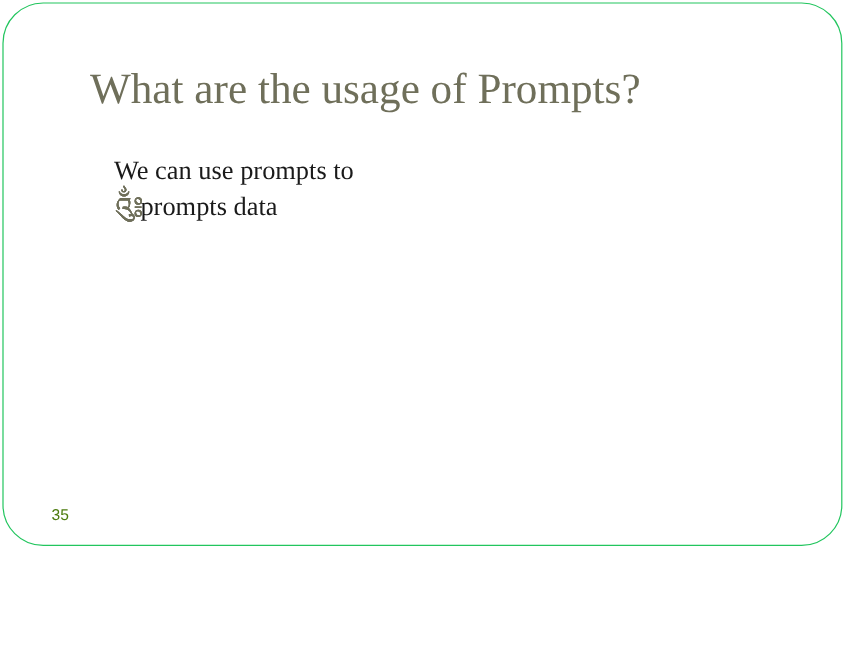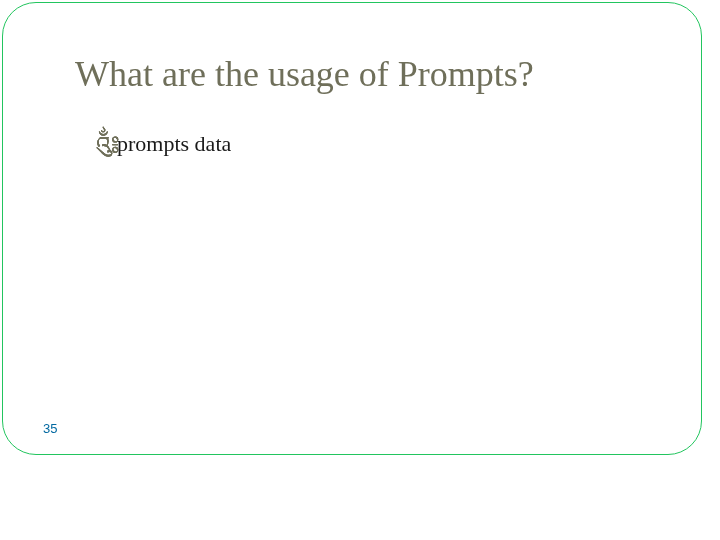--- a/index.html
+++ b/index.html
@@ -57,32 +57,33 @@
     color: #6f6f5a;
     font-family: Georgia, "Times New Roman", serif;
     font-size: 22px;
     line-height: 1.35;
   }
   .page-num {
     position: absolute;
     left: 40px;
     bottom: 18px;
     font-size: 13px;
-    color: #0369a1;
+    color: #4d7c0f;
     font-family: Arial, Helvetica, sans-serif;
   }
 </style>
 </head>
 <body>
 
 <div class="slide">
 
   <div class="title">What are the usage of Prompts?</div>
 
   <div class="body">
+    <div class="intro">We can use prompts to</div>
 
     <ul class="bullet-list">
       <li class="bullet-item">
         <span class="bullet-icon">༃</span>
       </li>
       <li class="bullet-item">
         <span class="bullet-icon">༃</span>
       </li>
       <li class="bullet-item">
         <span class="bullet-icon">༃</span>

